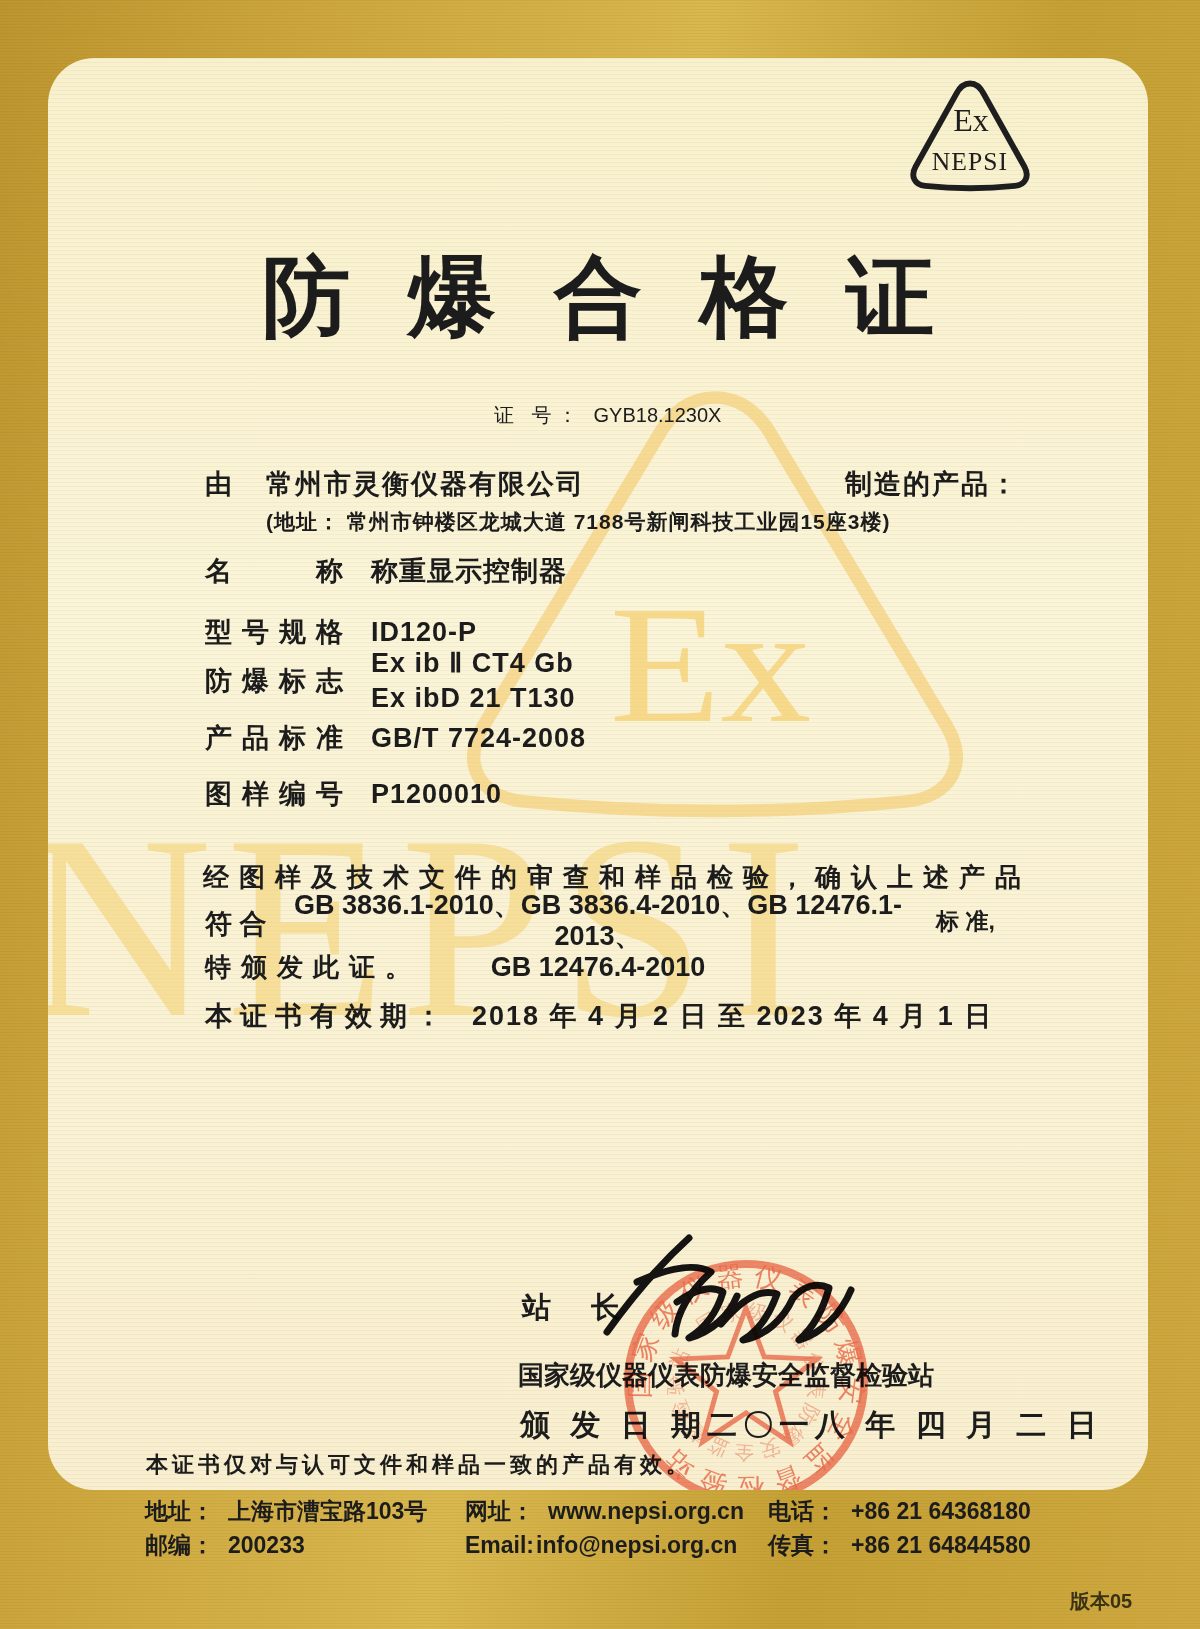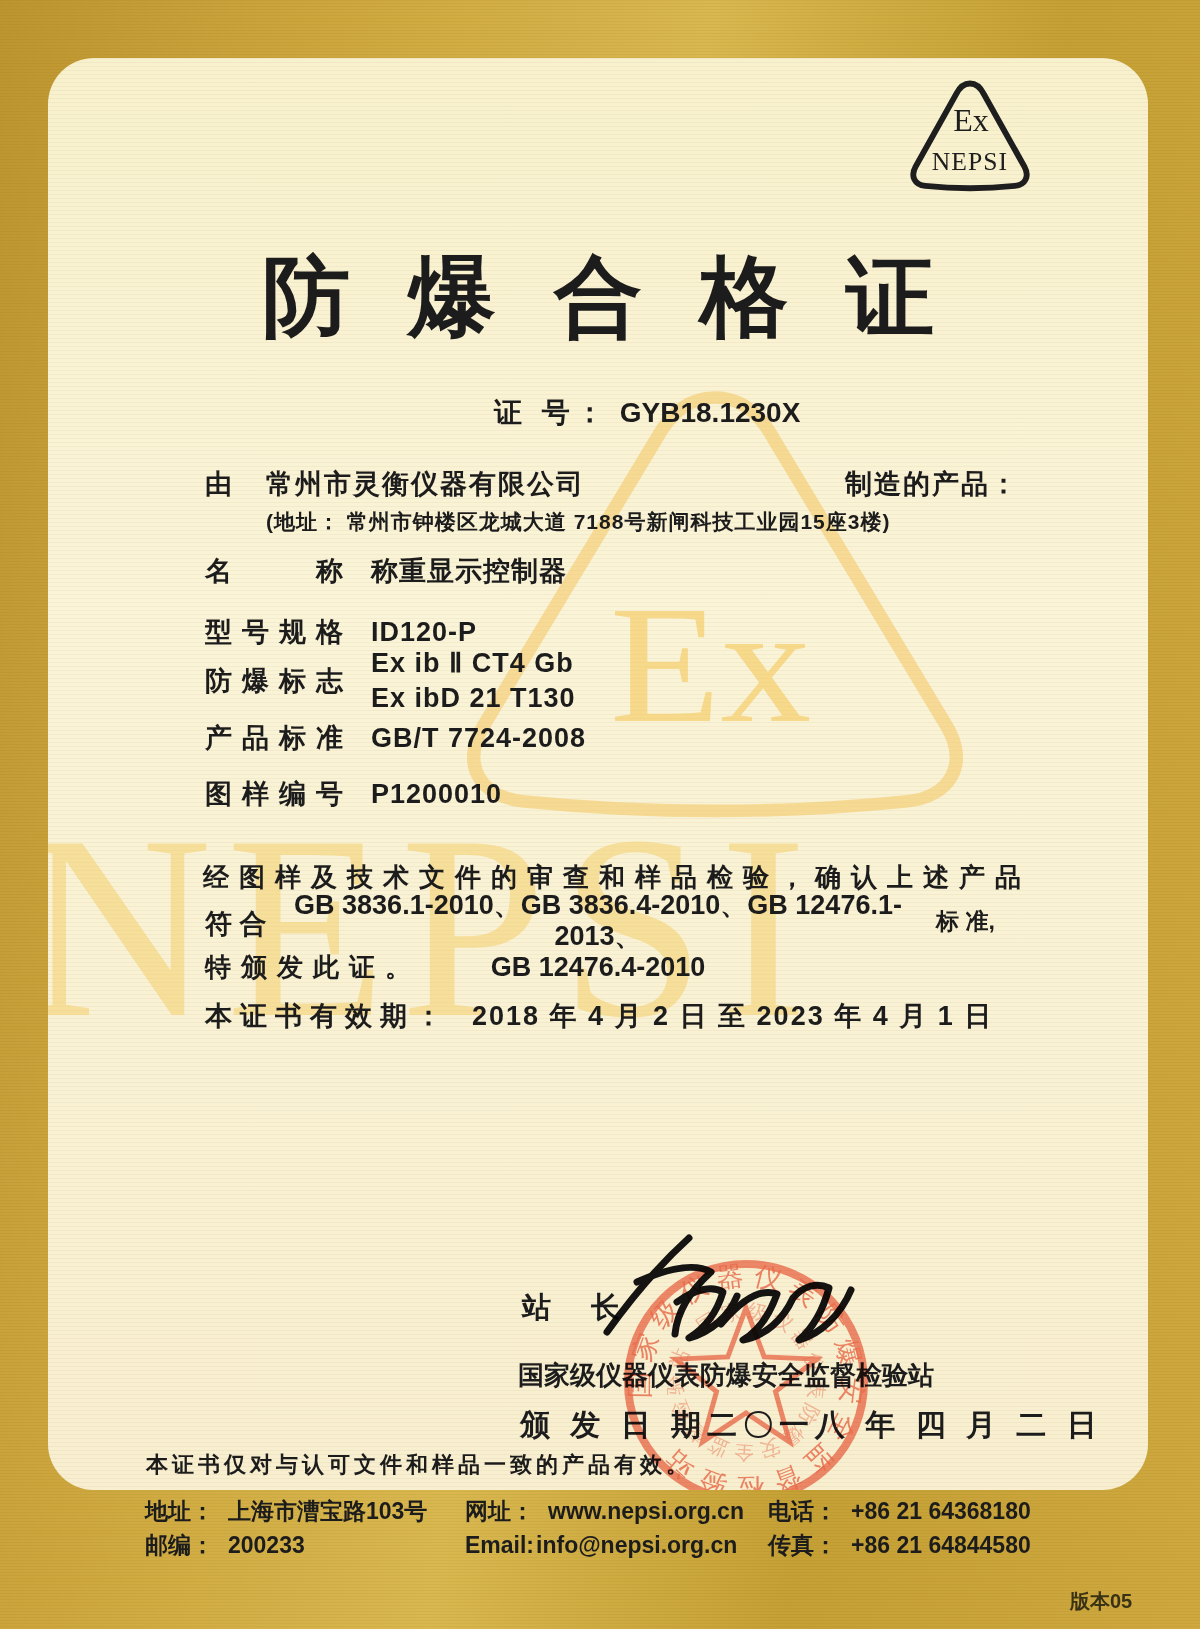--- a/index.html
+++ b/index.html
@@ -22,21 +22,21 @@
   .wm-nepsi{
     left:-25px;top:738px;z-index:1;white-space:nowrap;
     font-family:"Liberation Serif",serif;font-size:262px;line-height:1;
     letter-spacing:14px;color:rgba(243,203,96,.50);
   }
   
   .logo{left:852px;top:18px;width:140px;height:128px;z-index:2;}
   
   .title{left:0;right:0;top:180px;z-index:2;text-align:center;font-size:88px;font-weight:bold;
          letter-spacing:58px;text-indent:58px;white-space:nowrap;}
-  .certno{left:446px;top:336px;z-index:2;font-size:28px;font-weight:bold;white-space:nowrap;}
+  .certno{left:446px;top:344px;z-index:2;font-size:20px;font-weight:normal;white-space:nowrap;}
   .certno .lab{letter-spacing:6px;margin-right:10px;}
   
   .byrow{left:0;top:408px;width:100%;z-index:2;font-size:27px;font-weight:bold;}
   .by-label{position:absolute;left:157px;top:0;}
   .mfg-name{position:absolute;left:218px;top:0;letter-spacing:2px;}
   .made-label{position:absolute;left:797px;top:0;letter-spacing:2px;}
   .addr{left:218px;top:450px;z-index:2;font-size:21px;font-weight:bold;letter-spacing:1px;}
   
   .frow{left:157px;z-index:2;display:flex;align-items:center;font-size:27px;font-weight:bold;}
   .flabel{display:inline-block;width:138px;text-align:justify;text-align-last:justify;flex:none;}

